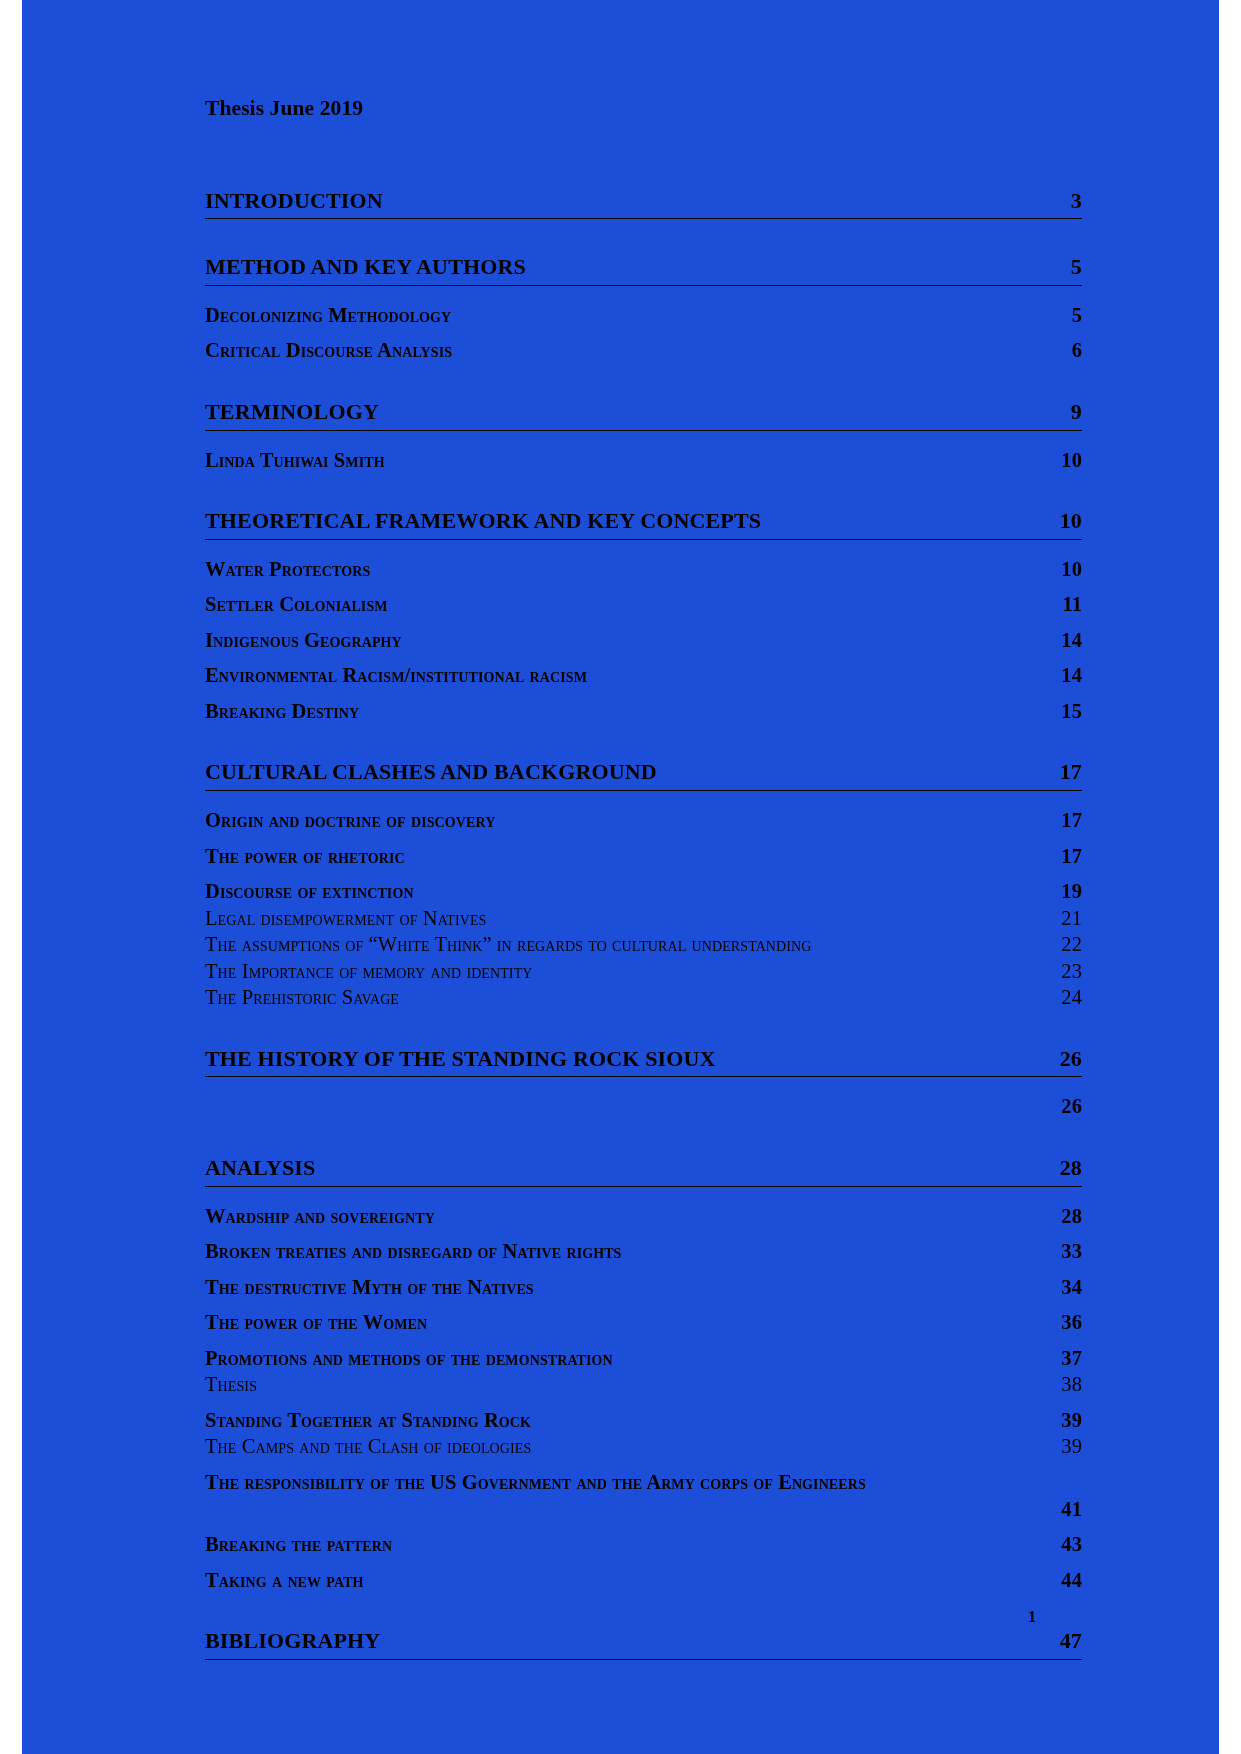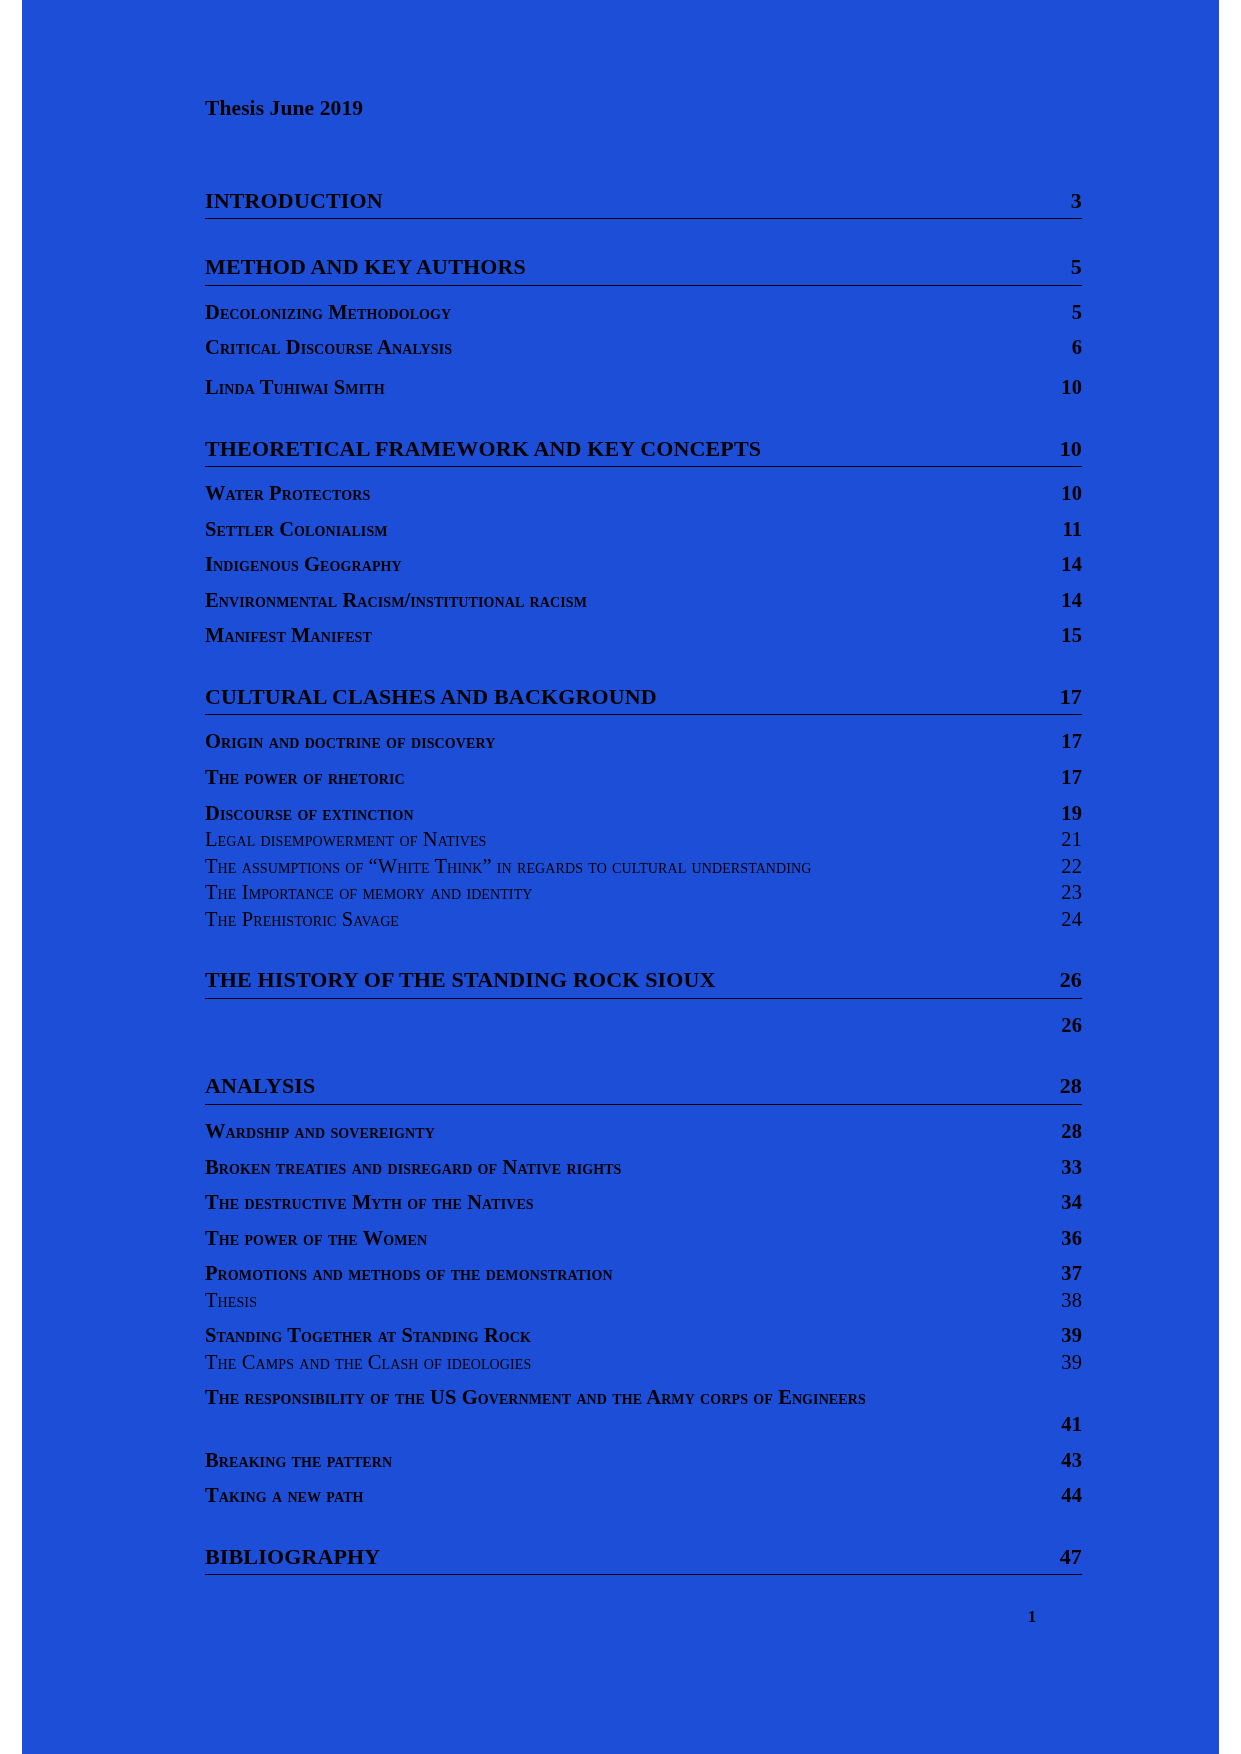--- a/index.html
+++ b/index.html
@@ -51,21 +51,21 @@
   }
   .toc-page {
     flex: 0 0 auto;
     text-align: right;
     white-space: nowrap;
   }
 
   
   .lvl1 {
     margin-top: 34px;
-    margin-bottom: 10px;
+    margin-bottom: 16px;
     font-size: 22px;
     font-weight: bold;
     line-height: 1.30;
     border-bottom: 1.9px solid #000;
     padding-bottom: 3px;
     letter-spacing: 0.15px;
   }
   .lvl1 .toc-page { padding-left: 16px; }
 
   
@@ -144,20 +144,25 @@
         <div class="toc-row lvl2 after-rule">
           <span class="toc-label">Decolonizing Methodology</span>
           <span class="toc-fill"></span>
           <span class="toc-page">5</span>
         </div>
         <div class="toc-row lvl2">
           <span class="toc-label">Critical Discourse Analysis</span>
           <span class="toc-fill"></span>
           <span class="toc-page">6</span>
         </div>
+        <div class="toc-row lvl1">
+          <span class="toc-label">TERMINOLOGY</span>
+          <span class="toc-fill"></span>
+          <span class="toc-page">9</span>
+        </div>
         <div class="toc-row lvl2 after-rule">
           <span class="toc-label">Linda Tuhiwai Smith</span>
           <span class="toc-fill"></span>
           <span class="toc-page">10</span>
         </div>
         <div class="toc-row lvl1">
           <span class="toc-label">THEORETICAL FRAMEWORK AND KEY CONCEPTS</span>
           <span class="toc-fill"></span>
           <span class="toc-page">10</span>
         </div>
@@ -175,21 +180,21 @@
           <span class="toc-label">Indigenous Geography</span>
           <span class="toc-fill"></span>
           <span class="toc-page">14</span>
         </div>
         <div class="toc-row lvl2">
           <span class="toc-label">Environmental Racism/institutional racism</span>
           <span class="toc-fill"></span>
           <span class="toc-page">14</span>
         </div>
         <div class="toc-row lvl2">
-          <span class="toc-label">Manifest Manifest</span>
+          <span class="toc-label">Breaking Destiny</span>
           <span class="toc-fill"></span>
           <span class="toc-page">15</span>
         </div>
         <div class="toc-row lvl1">
           <span class="toc-label">CULTURAL CLASHES AND BACKGROUND</span>
           <span class="toc-fill"></span>
           <span class="toc-page">17</span>
         </div>
         <div class="toc-row lvl2 after-rule">
           <span class="toc-label">Origin and doctrine of discovery</span>

